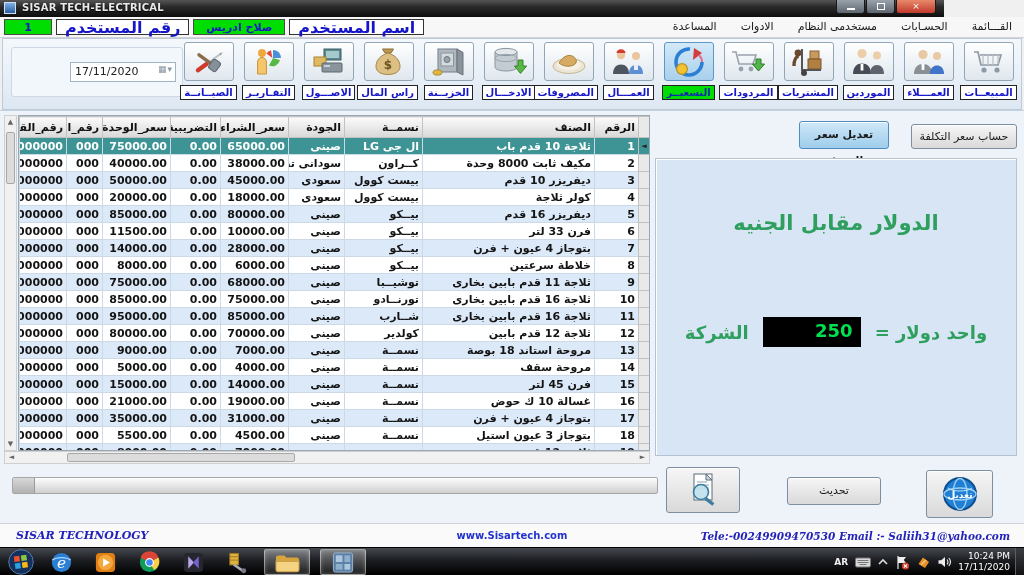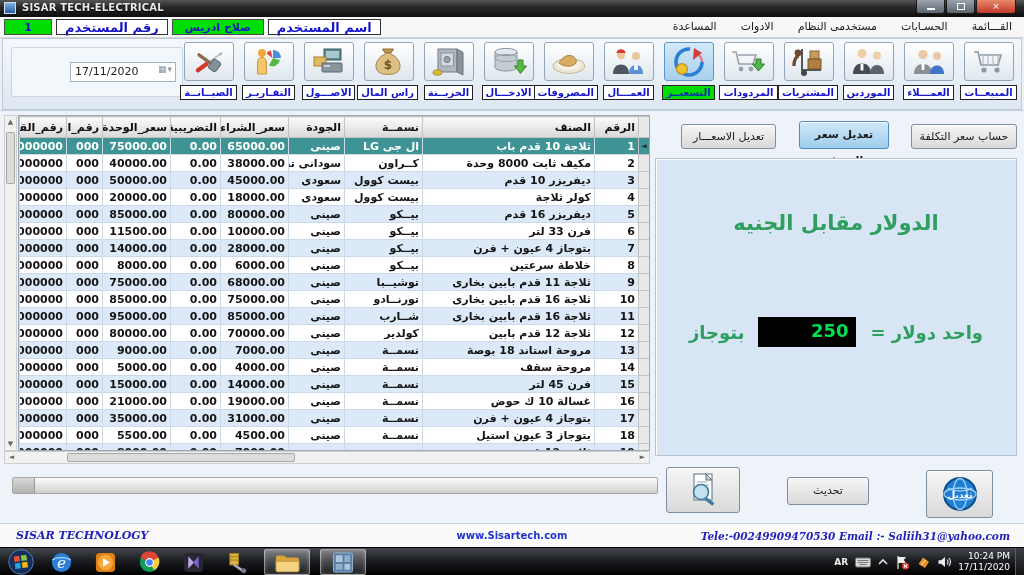--- a/index.html
+++ b/index.html
@@ -1,41 +1,41 @@
 <!DOCTYPE html>
 <html lang="ar"><head>
 <meta charset="utf-8">
 <style>
   * { box-sizing: border-box; margin:0; padding:0; }
   html,body { width:1024px; height:575px; overflow:hidden; }
   body { position:relative; font-family:"DejaVu Sans", sans-serif; background:#f0f0f0; }
 
   
-  .titlebar { position:absolute; left:0; top:0; width:1024px; height:17px;
+  .titlebar { position:absolute; left:0; top:0; width:944px; height:17px;
     background:linear-gradient(#555 0%, #2a2a2a 40%, #0d0d0d 100%); }
   .app-ico { position:absolute; left:4px; top:2px; width:12px; height:12px;
     background:linear-gradient(#7fb2e8,#2a5d9e); border:1px solid #cfe0f2; }
   .title-text { position:absolute; left:22px; top:2px; font-size:10px; font-weight:bold;
     color:#e9e9e9; text-shadow:0 1px 1px #000; letter-spacing:.2px; }
   .win-controls { position:absolute; right:8px; top:0; display:flex; }
   .win-btn { width:29px; height:14px; border:1px solid #1a1a1a; border-top:none;
     background:linear-gradient(#9aa3ad,#5d656e); display:flex; align-items:center; justify-content:center;
     color:#fff; font-size:9px; line-height:1; border-radius:0 0 3px 3px; margin-left:1px; }
   .win-btn.close { width:40px; background:linear-gradient(#e8896a,#c0392b); }
   .glyph-min { display:block; width:8px; height:2px; background:#fff; margin-top:5px; }
   .glyph-max { display:block; width:8px; height:7px; border:1.5px solid #fff; }
 
   
   .menurow { position:absolute; left:0; top:17px; width:1024px; height:21px;
     background:#f7f7f7; border-bottom:1px solid #d4d4d4; }
   .userbar { position:absolute; left:4px; top:2px; display:flex; gap:4px; align-items:center; }
   .greenbox { background:#00dd00; border:1px solid #4a4a4a; color:#1616c8; font-weight:bold;
     font-size:11px; text-align:center; padding:1px 4px; min-width:48px; height:16px; line-height:13px; }
   .fieldlabel { background:#fff; border:1px solid #333; color:#1616c8; font-weight:bold;
-    font-size:13px; text-align:center; padding:1px 8px; height:16px; line-height:13px; }
+    font-size:16px; text-align:center; padding:1px 8px; height:16px; line-height:13px; }
   .menubar { position:absolute; right:12px; top:3px; direction:rtl; display:flex; gap:24px; }
   .menu-item { font-size:11px; color:#1a1a1a; cursor:default; }
 
   
   .toolbar { position:absolute; left:2px; top:38px; width:1020px; height:72px;
     background:linear-gradient(#f4f8fc,#dde7f2); border:1px solid #bccadb; }
   .datepanel { position:absolute; left:8px; top:8px; width:172px; height:50px;
     background:#f2f7fb; border:1px solid #ccd8e4; border-radius:3px; }
   .datebox { position:absolute; left:58px; top:14px; width:106px; height:20px; background:#fff;
     border:1px solid #9fb4c8; font-size:11px; color:#222; padding:2px 4px; direction:ltr; }
@@ -101,21 +101,21 @@
   .rate-box { width:98px; height:30px; background:#000; color:#00e050; font-size:18px; font-weight:bold;
     text-align:right; padding:3px 8px 0 16px; direction:ltr; }
 
   
   .bottom-strip { position:absolute; left:0; top:348px; width:1024px; height:65px; }
   .widebar { position:absolute; left:12px; top:18px; width:646px; height:17px; border:1px solid #a6a6a6;
     border-radius:2px; background:linear-gradient(#fdfdfd,#cfcfcf); }
   .widebar .cap { position:absolute; left:0; top:0; width:22px; height:15px;
     background:linear-gradient(#d8d8d8,#b2b2b2); border-right:1px solid #9a9a9a; }
   .btn-report { left:666px; top:8px; width:74px; height:46px; display:flex; align-items:center; justify-content:center; }
-  .btn-refresh { left:787px; top:18px; width:82px; height:28px; line-height:26px; }
+  .btn-refresh { left:787px; top:18px; width:94px; height:28px; line-height:26px; }
   .btn-globe { left:926px; top:11px; width:67px; height:48px; display:flex; align-items:center; justify-content:center; }
 
   
   .statusbar { position:absolute; left:0; top:523px; width:1024px; height:24px; background:#fafafa;
     border-top:1px solid #d2d2d2; }
   .status-company { position:absolute; left:16px; top:5px; font-family:"DejaVu Serif", serif;
     font-style:italic; font-weight:bold; font-size:11px; color:#2222bb; }
   .status-site { position:absolute; left:0; right:0; top:6px; text-align:center; font-size:10px;
     color:#2233cc; font-weight:bold; }
   .status-contact { position:absolute; right:14px; top:6px; font-family:"DejaVu Serif", serif;
@@ -576,30 +576,29 @@
         </tbody>
     </table>
   </div>
 
   <div class="hscroll">
     <span class="arr lf">◄</span>
     <span class="thumb"></span>
     <span class="arr rt">►</span>
   </div>
 
-  <div class="btn btn-edit-prices">تعديل الاسعـــار</div>
   <div class="btn btn-edit-exchange">تعديل سعر الصرف</div>
   <div class="btn btn-calc-cost">حساب سعر التكلفة</div>
 
   <div class="exchange-panel">
     <div class="exch-title">الدولار مقابل الجنيه</div>
     <div class="exch-eq">
       <span class="exch-text">واحد دولار =</span>
       <span class="rate-box">250</span>
-      <span class="exch-text">بتوجاز</span>
+      <span class="exch-text">الشركة</span>
     </div>
   </div>
 
   <div class="bottom-strip">
     <div class="widebar">
         <span class="cap"></span>
       </div>
     <div class="btn btn-report">
       <svg width="40" height="38" viewBox="0 0 40 36">
         <rect x="11" y="2" width="18" height="26" fill="#fff" stroke="#5a6a7a"></rect>

